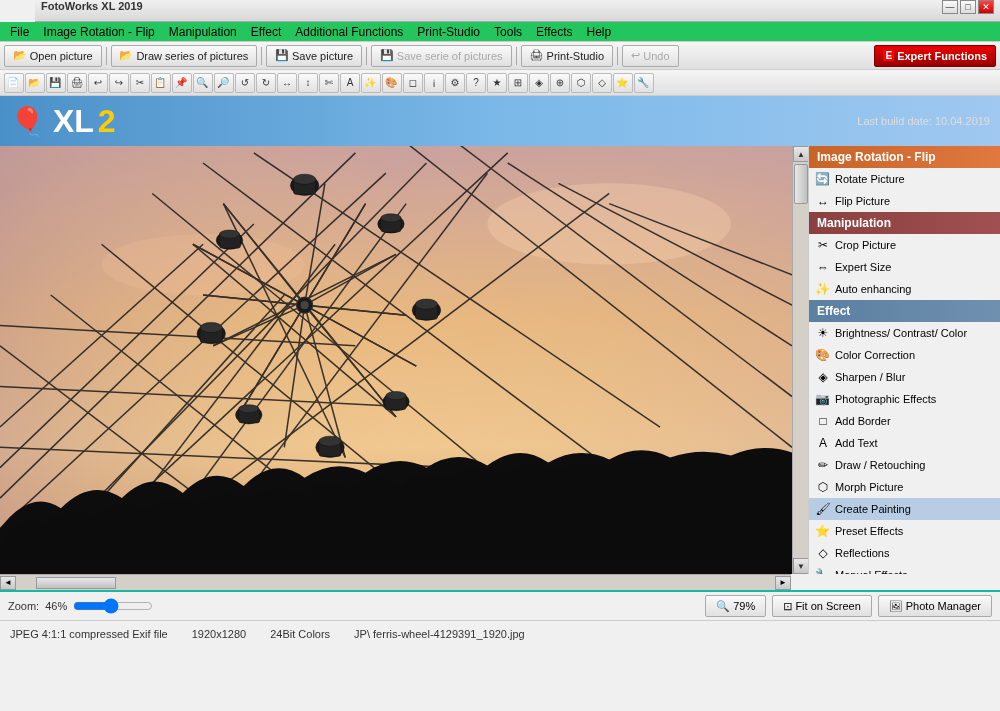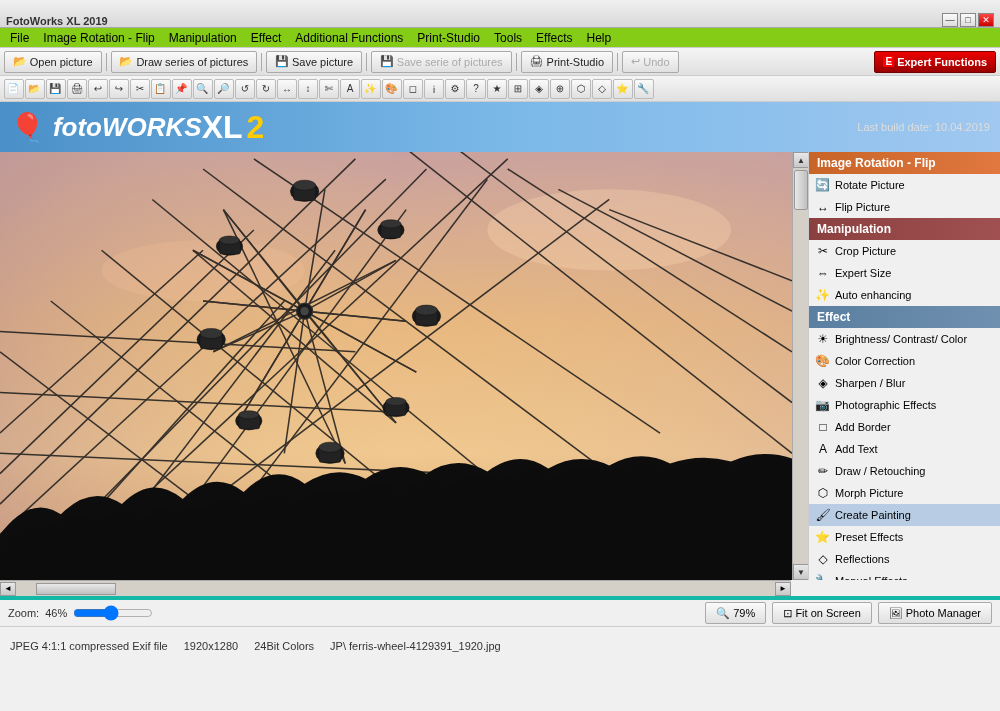--- a/index.html
+++ b/index.html
@@ -1,40 +1,41 @@
 <!DOCTYPE html>
 <html><head>
   <meta charset="utf-8">
   <style>
     * { margin: 0; padding: 0; box-sizing: border-box; }
     body { font-family: 'Segoe UI', Tahoma, Arial, sans-serif; font-size: 12px; background: #f0f0f0; width: 1000px; height: 711px; overflow: hidden; }
 
     
     .title-bar {
       background: linear-gradient(to bottom, #f0f0f0, #d8d8d8);
-      height: 28px;
-      display: flex;
-      align-items: flex-end;
+      height: 22px;
+      display: flex;
+      align-items: flex-start;
       justify-content: space-between;
       padding: 0 6px;
       border-bottom: 1px solid #aaa;
+      margin-left: 35px;
     }
     .title-bar-text { font-size: 11px; color: #333; font-weight: bold; }
     .title-bar-buttons { display: flex; gap: 2px; }
     .title-bar-btn {
       width: 16px; height: 14px; border: 1px solid #888;
       background: linear-gradient(to bottom, #fafafa, #ddd);
       font-size: 9px; display: flex; align-items: center; justify-content: center;
       cursor: pointer; color: #333;
     }
     .title-bar-btn.close { background: linear-gradient(to bottom, #f44, #c00); color: white; }
 
     
     .menu-bar {
-      background: #84cc16;
+      background: #22c55e;
       height: 20px;
       display: flex;
       align-items: center;
       padding: 0 4px;
       border-bottom: 1px solid #ccc;
       gap: 2px;
     }
     .menu-item {
       padding: 2px 6px;
       font-size: 12px;
@@ -212,21 +213,21 @@
       position: absolute; left: 20px; top: 1px;
       width: 80px; height: 12px;
       background: linear-gradient(to bottom, #e8e8e8, #c0c0c0);
       border: 1px solid #999;
     }
 
     
     .zoom-bar {
       height: 30px;
       background: #f0f0f0;
-      border-top: 4px solid #14b8a6;
+      border-top: 2px solid #14b8a6;
       display: flex;
       align-items: center;
       padding: 0 8px;
       gap: 6px;
     }
     .zoom-label { font-size: 11px; color: #333; }
     .zoom-input {
       width: 40px; height: 18px;
       border: 1px solid #aaa;
       font-size: 11px;
@@ -243,23 +244,23 @@
       cursor: pointer;
       display: flex; align-items: center; gap: 3px;
     }
 
     
     .status-bar {
       height: 26px;
       background: #f0f0f0;
       border-top: 1px solid #ccc;
       display: flex;
-      align-items: flex-end;
+      align-items: center;
       padding: 0 10px;
-      gap: 16px;
+      gap: 24px;
       font-size: 11px;
       color: #333;
     }
   </style>
 </head>
 <body>
 
 <div class="title-bar">
   <span class="title-bar-text">FotoWorks XL 2019</span>
   <div class="title-bar-buttons">
@@ -348,23 +349,20 @@
   <div class="tb2-btn">◈</div>
   <div class="tb2-btn">⊕</div>
   <div class="tb2-btn">⬡</div>
   <div class="tb2-btn">◇</div>
   <div class="tb2-btn">⭐</div>
   <div class="tb2-btn">🔧</div>
 </div>
 
 <div class="logo-bar">
   <span class="hot-air-balloon">🎈</span>
-  <span style="font-size:26px; font-weight:bold; font-style:italic; color:white;">
-    <span style="color:white;">foto</span><span style="color:white;font-weight:900;">WORKS</span>
-  </span>
   <span style="font-size:32px; font-weight:900; color:white; margin-left:0;">XL</span>
   <span style="font-size:32px; font-weight:900; color:#ffcc00; margin-left:4px;">2</span>
   <span class="build-date" style="margin-left:auto; font-size:11px; color:#ddd;">Last build date: 10.04.2019</span>
 </div>
 
 <div class="main-area" style="height: 428px;">
 
   <div class="image-area">
     <svg class="ferris-scene" viewBox="0 0 780 428" preserveAspectRatio="xMidYMid slice">
 

